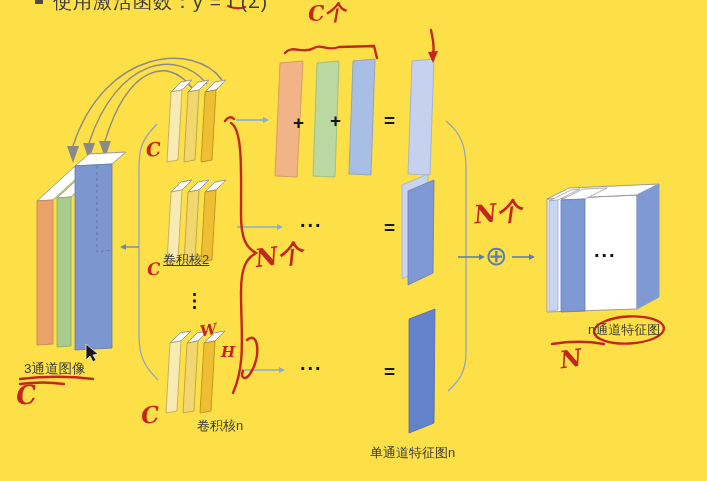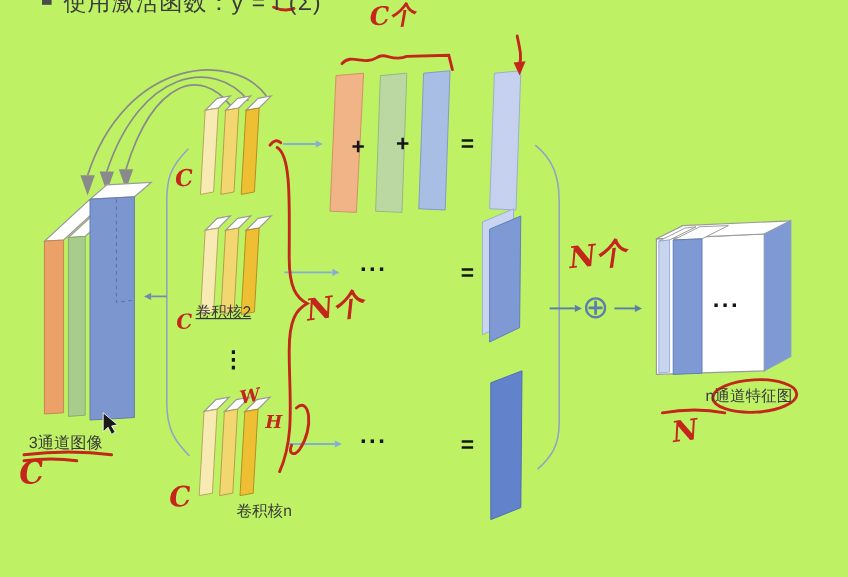--- a/index.html
+++ b/index.html
@@ -1,16 +1,16 @@
 <!DOCTYPE html>
 <html><head>
 <meta charset="utf-8">
 <style>
   html,body{margin:0;padding:0;background:#fff;}
-  #stage{position:relative;width:707px;height:481px;background:#bef264;overflow:hidden;
+  #stage{position:relative;width:707px;height:481px;background:#fde047;overflow:hidden;
          font-family:"Liberation Sans",sans-serif;}
   #diagram-svg{position:absolute;left:0;top:0;}
   .lbl{position:absolute;color:#3a3a3a;font-size:13px;white-space:nowrap;
        font-family:"Liberation Sans",sans-serif;}
   .op{position:absolute;color:#141414;font-weight:bold;font-size:19px;line-height:1;}
   .dots{position:absolute;color:#141414;font-weight:900;font-size:20px;letter-spacing:2px;line-height:1;}
   .vdots{position:absolute;color:#141414;font-weight:900;font-size:19px;line-height:0.9;}
   .red{position:absolute;color:#c3271b;font-family:"DejaVu Serif",serif;
        font-style:italic;font-weight:bold;line-height:1;}
   .oplus{position:absolute;color:#5b7fa6;font-size:27px;line-height:1;font-weight:normal;}
@@ -156,20 +156,21 @@
 
   <div class="op" style="left:293px;top:113px;">+</div>
   <div class="op" style="left:330px;top:111px;">+</div>
   <div class="op" style="left:384px;top:111px;">=</div>
   <div class="op" style="left:384px;top:218px;">=</div>
   <div class="op" style="left:384px;top:362px;">=</div>
 
   <div class="dots" style="left:300px;top:210px;">...</div>
   <div class="dots" style="left:300px;top:353px;">...</div>
 
+  <div class="lbl" style="left:370px;top:444px;">单通道特征图n</div>
 
   <div class="red" style="left:474px;top:200px;font-size:25px;transform:rotate(-6deg);">N个</div>
   <div class="oplus" style="left:485px;top:243px;">⊕</div>
 
   <div class="dots" style="left:594px;top:240px;">...</div>
   <div class="lbl" style="left:588px;top:321px;">n通道特征图</div>
   <div class="red" style="left:560px;top:347px;font-size:24px;transform:rotate(-8deg);">N</div>
 
 </div>
 

